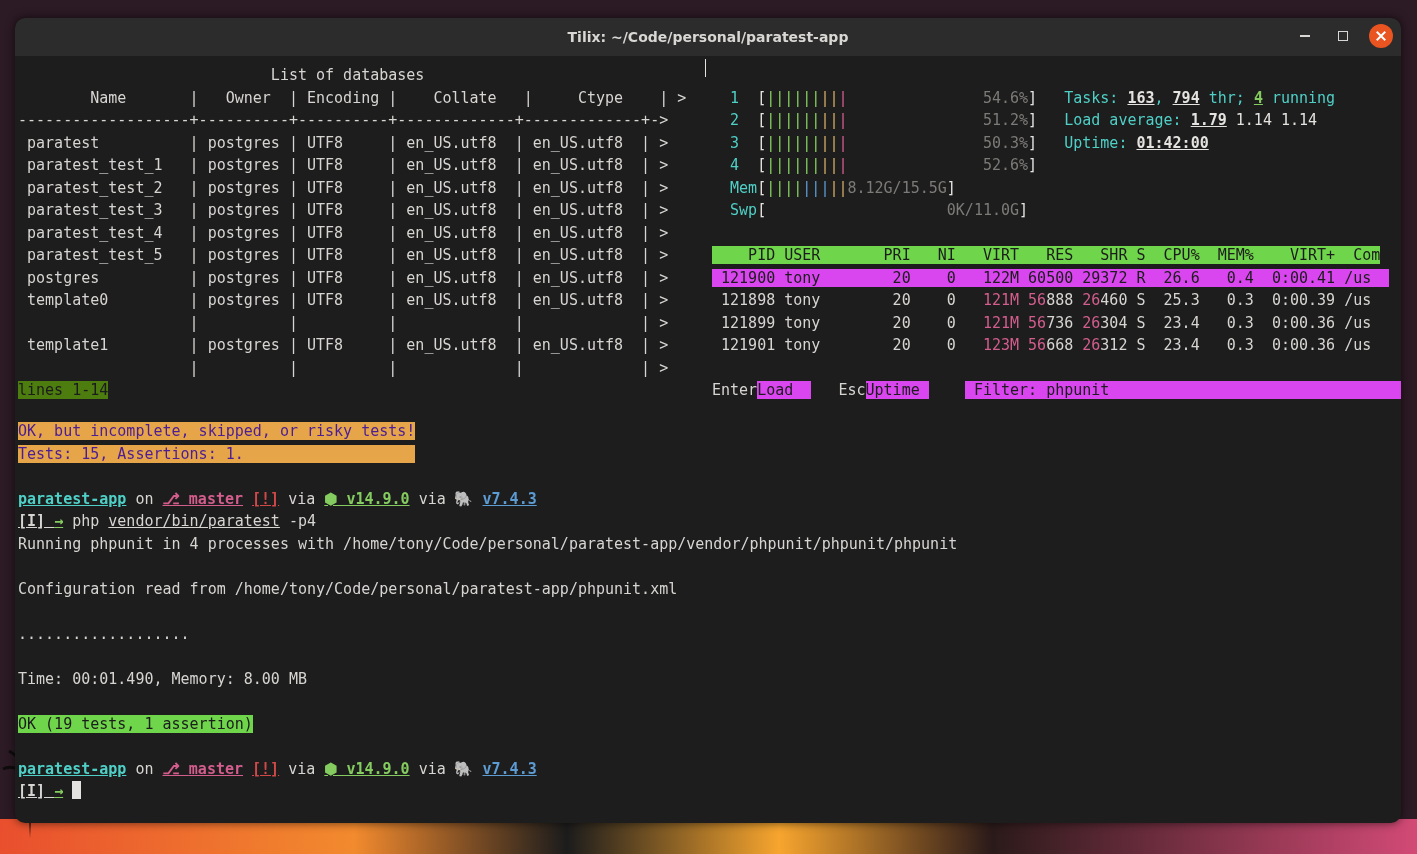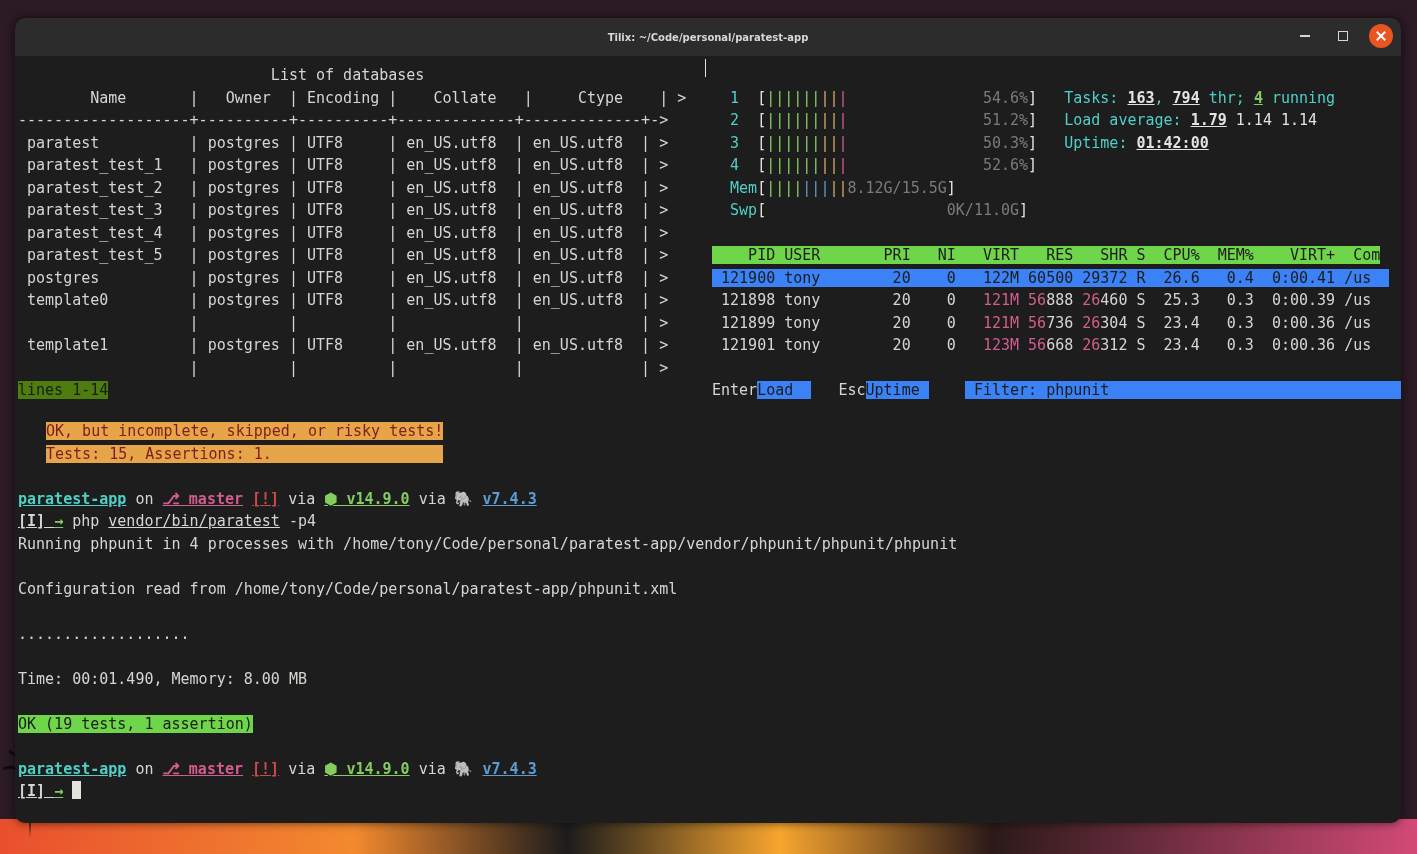--- a/index.html
+++ b/index.html
@@ -23,21 +23,21 @@
   }
   .titlebar {
     height:38px;
     background:#2c2c2c;
     display:flex;
     align-items:center;
     justify-content:center;
     position:relative;
     border-radius:10px 10px 0 0;
   }
-  .titlebar .title { color:#d9d7d4; font-weight:bold; font-size:10px; font-family:"DejaVu Sans",sans-serif; }
+  .titlebar .title { color:#d9d7d4; font-weight:bold; font-size:14px; font-family:"DejaVu Sans",sans-serif; }
   .winbtns { position:absolute; right:8px; top:6px; display:flex; gap:14px; align-items:center;}
   .winbtn {
     width:24px; height:24px;
     display:flex; align-items:center; justify-content:center;
     color:#d9d7d4; font-family:sans-serif;
     border-radius:50%;
   }
   .winbtn.min::after { content:""; display:block;width:10px;height:2px;background:#d9d7d4; }
   .winbtn.max { border:1.5px solid #d9d7d4; width:10px; height:10px; border-radius:0; margin:7px;}
   .winbtn.close { background:#e95420; }
@@ -53,35 +53,35 @@
     line-height:22.5px;
   }
   .pane { position:absolute; white-space:pre; }
   .pane.topleft { left:3px; top:8px; width:685px; }
   .pane.topright{ left:697px; top:8px; width:685px;}
   .pane.bottom  { left:3px; top:364px; width:1378px; }
 
   .divider-v { position:absolute; left:690px; top:3px; width:1px; height:18px; background:#e5e3e0; }
 
   .hl-status { background:#4d7c0f; color:#1c1c1c; }
-  .hl-warn   { background:#e5a548; color:#7f1d1d;margin-left:28px; }
+  .hl-warn   { background:#e5a548; color:#4c1d95; }
   .hl-green  { background:#6fd54a; color:#1c1c1c; }
 
   .c-cyan   { color:#4fd0c7; }
   .c-yellow { color:#d0ab66; }
   .c-magenta{ color:#d35d8d; }
   .c-green  { color:#84cc5f; }
   .c-blue   { color:#5d9bd3; }
   .c-grey   { color:#7d7b78; }
   .c-red    { color:#d04848;text-align:center; }
   .c-white  { color:#e5e3e0; }
   .bold     { font-weight:bold;text-decoration:underline; }
   .underline{ text-decoration:underline; }
 
-  .htop-hl  { background:#3b82f6; color:#1c1c1c; }
+  .htop-hl  { background:#d946ef; color:#1c1c1c; }
   .htop-header{ background:#6fd54a; color:#1c1c1c; }
 
   .cursor { display:inline-block; width:9px; height:18px; background:#e5e3e0; vertical-align:middle; margin-bottom:3px;}
 
   .desktop-stripe { position:absolute; bottom:0; left:0; right:0; height:35px;
     background:linear-gradient(90deg,#e94f2e 0%,#f28a2e 25%,#1c1c1c 40%,#f7a52e 55%,#2b1a1a 70%,#d24a76 100%);
   }
   .palm { position:absolute; bottom:16px; left:-5px; width:70px; height:120px; opacity:.85;}
   .palm svg{width:100%;height:100%;}
 </style>

